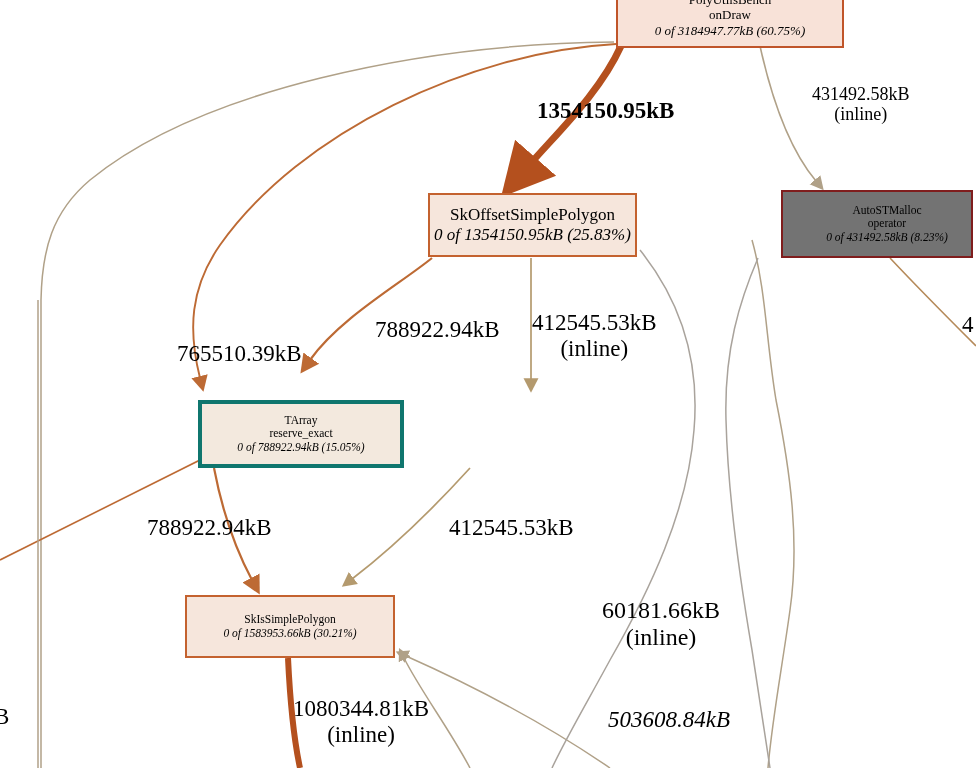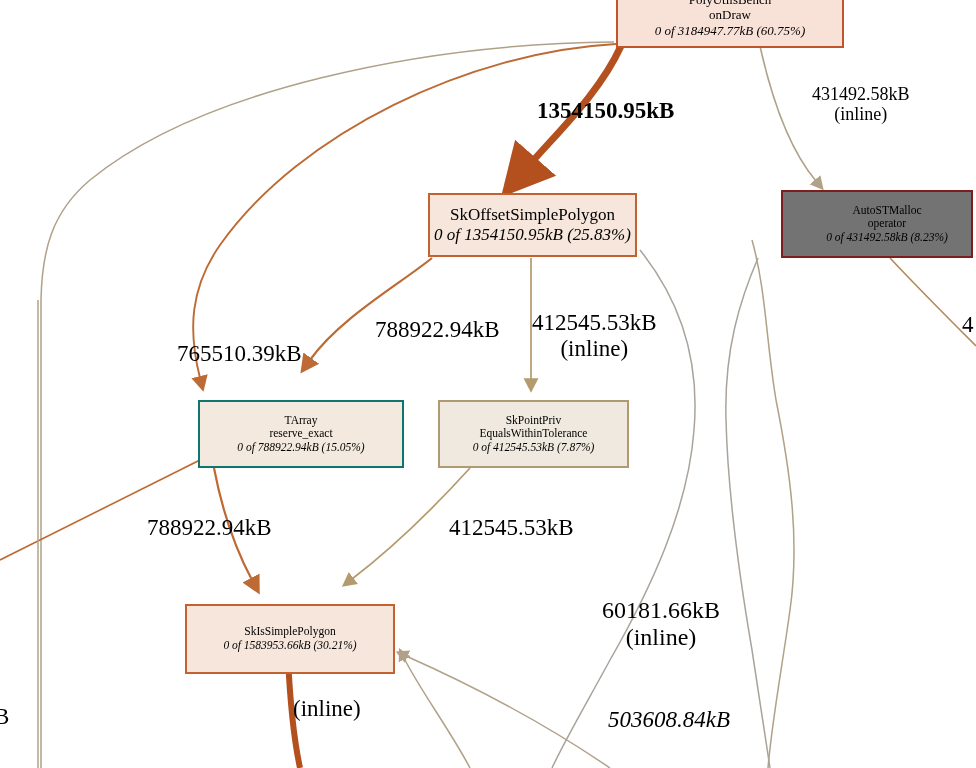--- a/index.html
+++ b/index.html
@@ -53,21 +53,21 @@
   .n-root {
     background: #f8e2d8;
     border: 2px solid #c0552a;
   }
   .n-hot {
     background: #f6e6dc;
     border: 2px solid #c4622f;
   }
   .n-warm {
     background: #f3e9de;
-    border: 2px solid #0f766e;
+    border: 4px solid #0f766e;
   }
   .n-mild {
     background: #efe9df;
     border: 2px solid #b09a72;
   }
   .n-cool {
     background: #737373;
     border: 2px solid #7f1d1d;
     padding-left: 20px;
   }
@@ -151,27 +151,22 @@
     <span class="sub">operator</span>
     <span class="stat">0 of 431492.58kB (8.23%)</span>
   </div>
 
   <div class="node n-warm" style="left:198px; top:400px; width:206px; height:68px; font-size:11.5px;">
     <span class="nm">TArray</span>
     <span class="sub">reserve_exact</span>
     <span class="stat">0 of 788922.94kB (15.05%)</span>
   </div>
 
-  <div class="node n-mild" style="left:438px; top:400px; width:191px; height:68px; font-size:11.5px;">
-    <span class="nm">SkPointPriv</span>
-    <span class="sub">EqualsWithinTolerance</span>
-    <span class="stat">0 of 412545.53kB (7.87%)</span>
-  </div>
-
-  <div class="node n-hot" style="left:185px; top:595px; width:210px; height:70px; font-size:11.5px;margin-top:9px;">
+
+  <div class="node n-hot" style="left:185px; top:595px; width:210px; height:63px; font-size:11.5px;">
     <span class="nm">SkIsSimplePolygon</span>
     <span class="stat">0 of 1583953.66kB (30.21%)</span>
   </div>
 
   <div class="edge-label" style="left:537px; top:98px; font-size:23px;font-weight:bold;">
     <span>1354150.95kB</span>
   </div>
 
   <div class="edge-label" style="left:812px; top:84px; font-size:18px;">
     <span>431492.58kB</span>
@@ -203,20 +198,21 @@
   <div class="edge-label" style="left:449px; top:515px; font-size:23px;">
     <span>412545.53kB</span>
   </div>
 
   <div class="edge-label" style="left:602px; top:597px; font-size:24px;">
     <span>60181.66kB</span>
     <span class="l2">(inline)</span>
   </div>
 
   <div class="edge-label" style="left:293px; top:696px; font-size:23px;">
+    <span>1080344.81kB</span>
     <span class="l2">(inline)</span>
   </div>
 
   <div class="edge-label" style="left:608px; top:707px; font-size:23px;font-style:italic;">
     <span>503608.84kB</span>
   </div>
 
   <div class="edge-label" style="left:-6px; top:704px; font-size:23px;">
     <span>B</span>
   </div>

